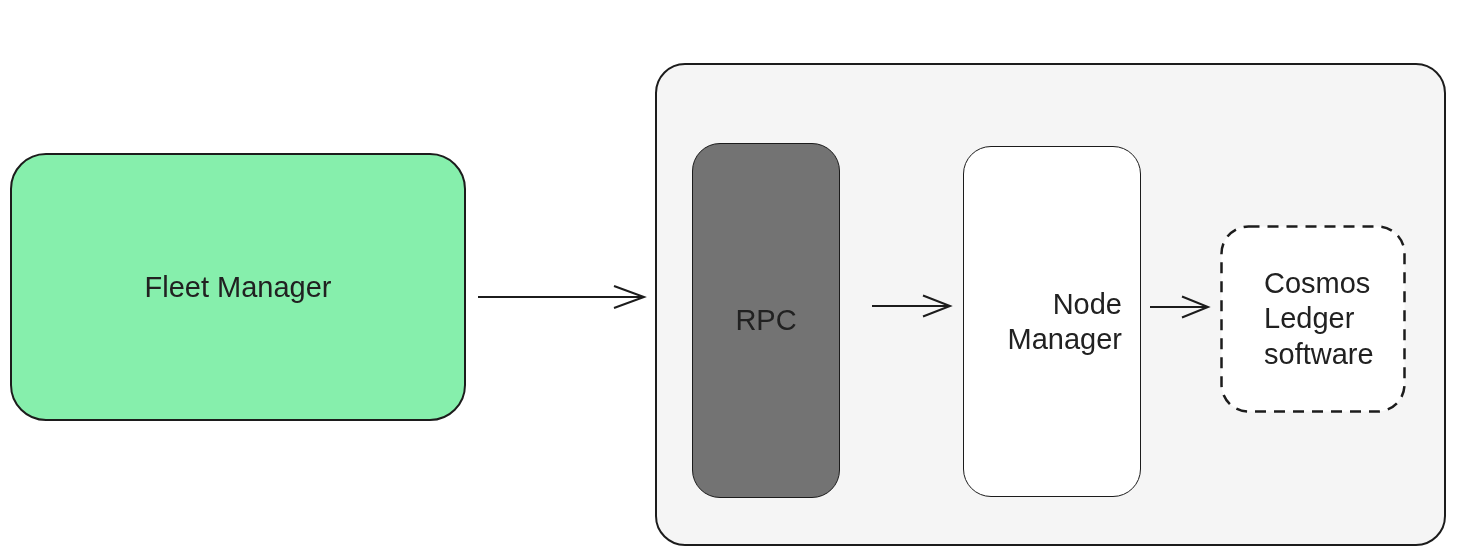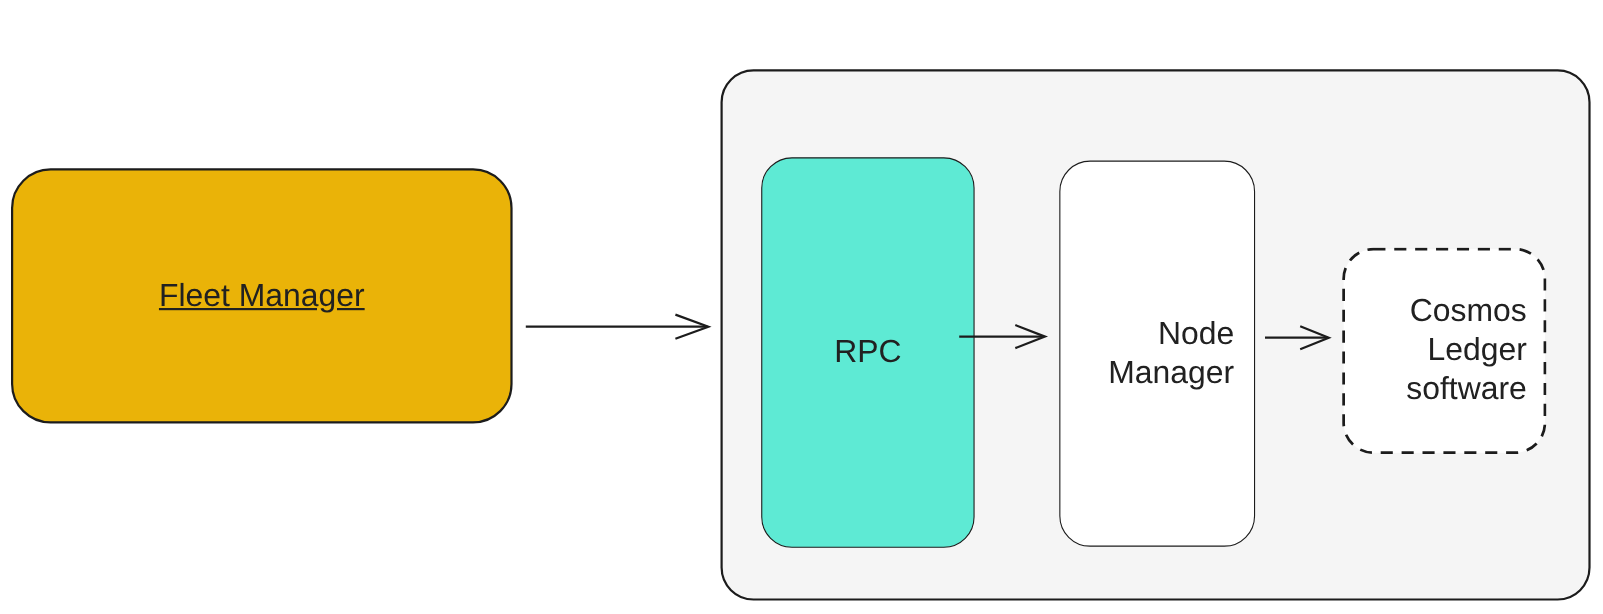--- a/index.html
+++ b/index.html
@@ -24,25 +24,24 @@
     justify-content: center;
     text-align: center;
     font-size: 29px;
     line-height: 1.2;
     color: #212121;
   }
   .fleet-manager {
     left: 10px;
     top: 153px;
     width: 456px;
-    height: 232px;
-    background: #eab308;
+    height: 268px;
+    background: #86efac;
     border: 2px solid #1c1c1c;
     border-radius: 36px;
-    text-decoration: underline;
   }
   .agent-container {
     position: absolute;
     left: 655px;
     top: 63px;
     width: 791px;
     height: 483px;
     box-sizing: border-box;
     background: #f5f5f5;
     border: 2px solid #1c1c1c;
@@ -54,23 +53,23 @@
     top: 11px;
     width: 200px;
     text-align: center;
     font-size: 29px;
     color: #212121;
     white-space: nowrap;
   }
   .rpc-box {
     left: 692px;
     top: 143px;
-    width: 194px;
+    width: 148px;
     height: 355px;
-    background: #5eead4;
+    background: #737373;
     border: 1.5px solid #1c1c1c;
     border-radius: 28px;
   }
   .node-manager-box {
     left: 963px;
     top: 146px;
     width: 178px;
     height: 351px;
     background: #ffffff;
     border: 1.5px solid #1c1c1c;
@@ -92,21 +91,21 @@
     left: 0;
     top: 0;
   }
   .cosmos-label {
     position: absolute;
     left: 44px;
     top: 0;
     height: 100%;
     display: flex;
     align-items: center;
-    text-align: right;
+    text-align: left;
     font-size: 29px;
     line-height: 1.22;
     width: 124px;
     color: #212121;
   }
   .arrow-layer {
     position: absolute;
     left: 0;
     top: 0;
     width: 1457px;

